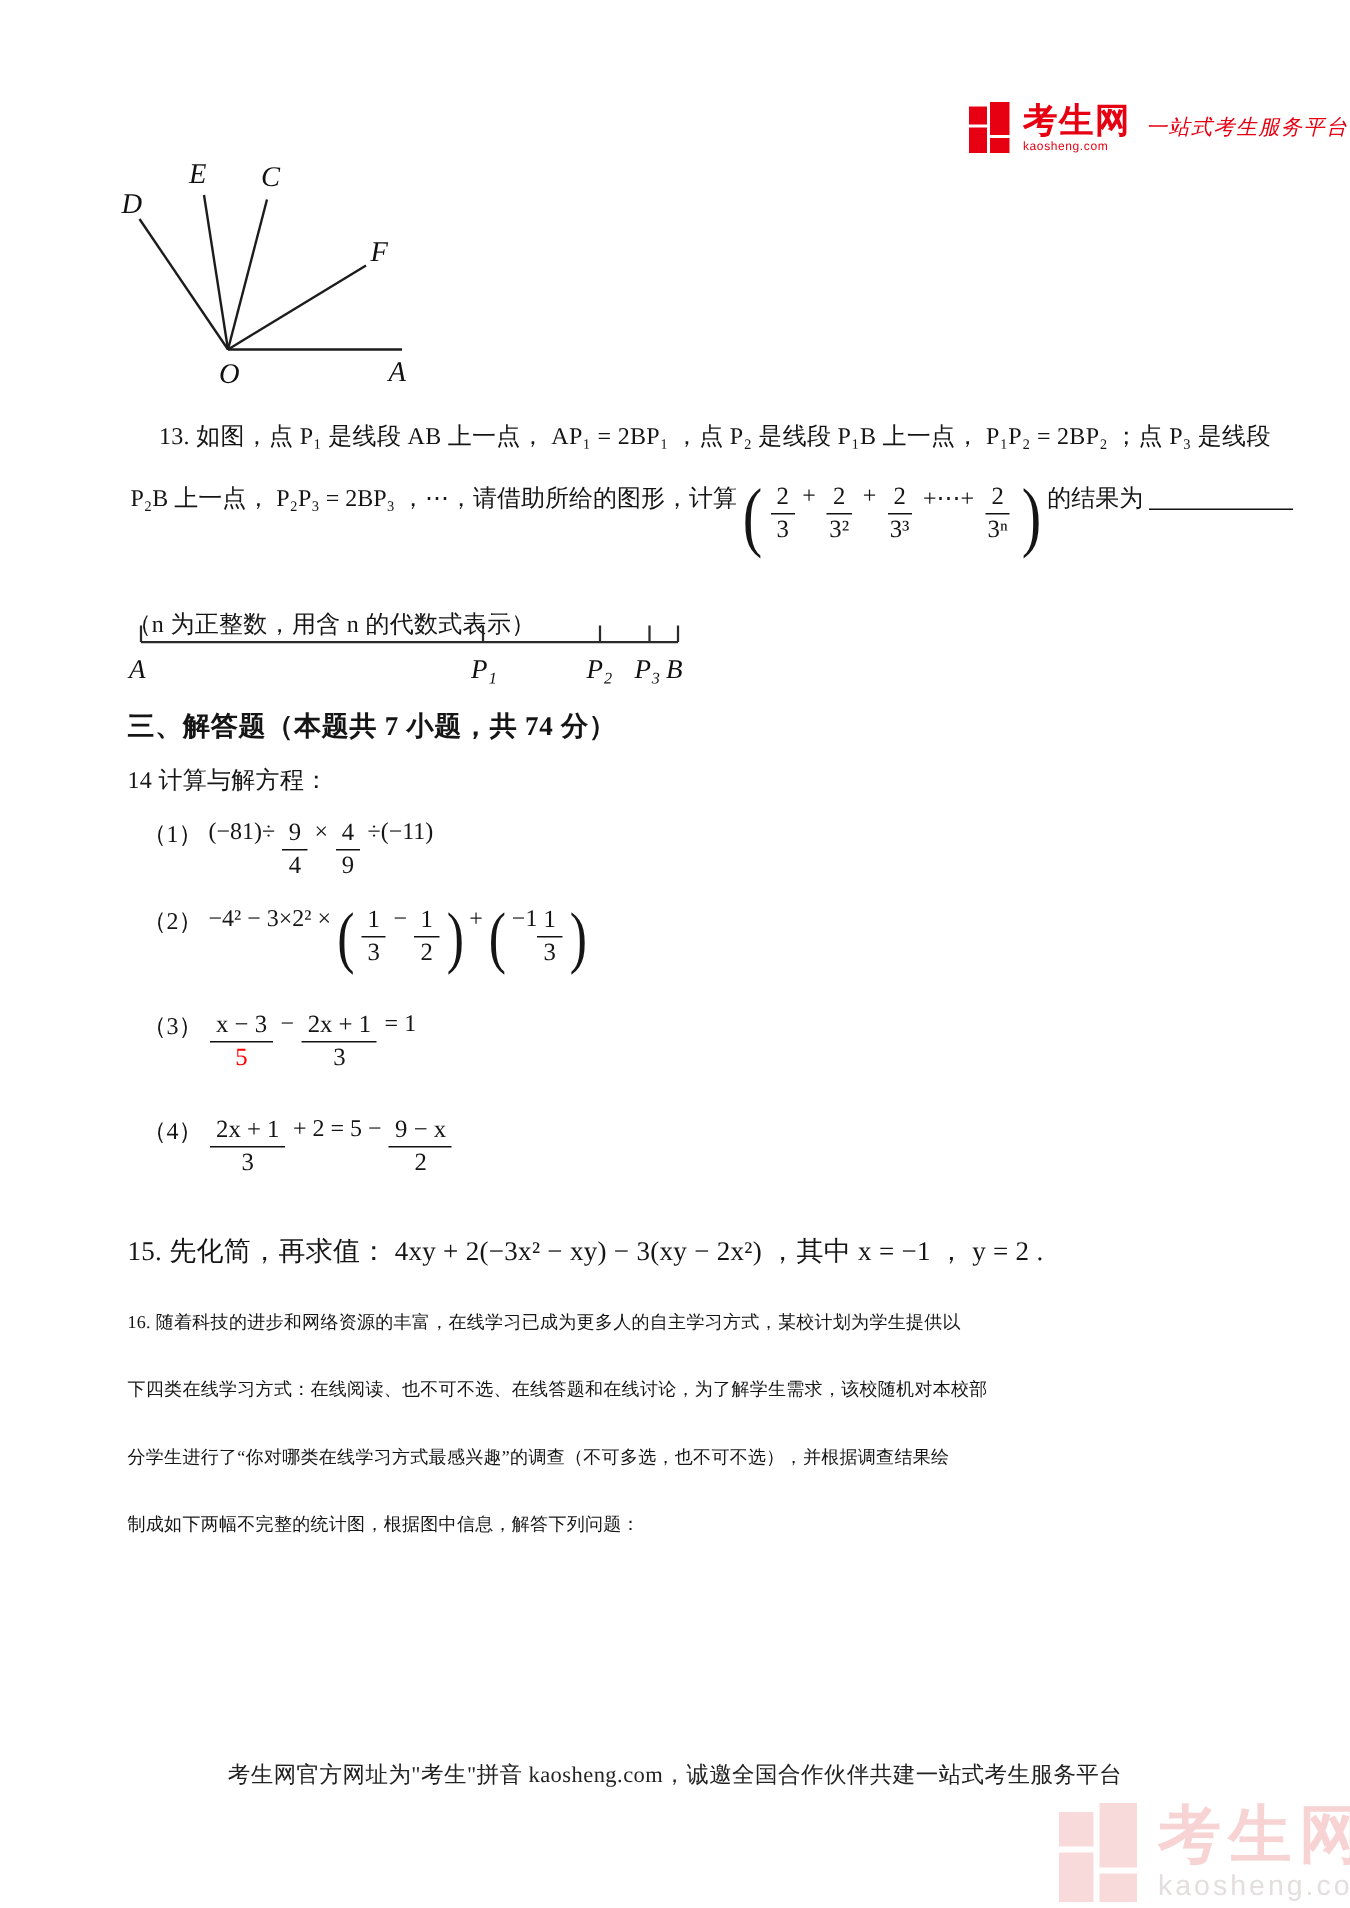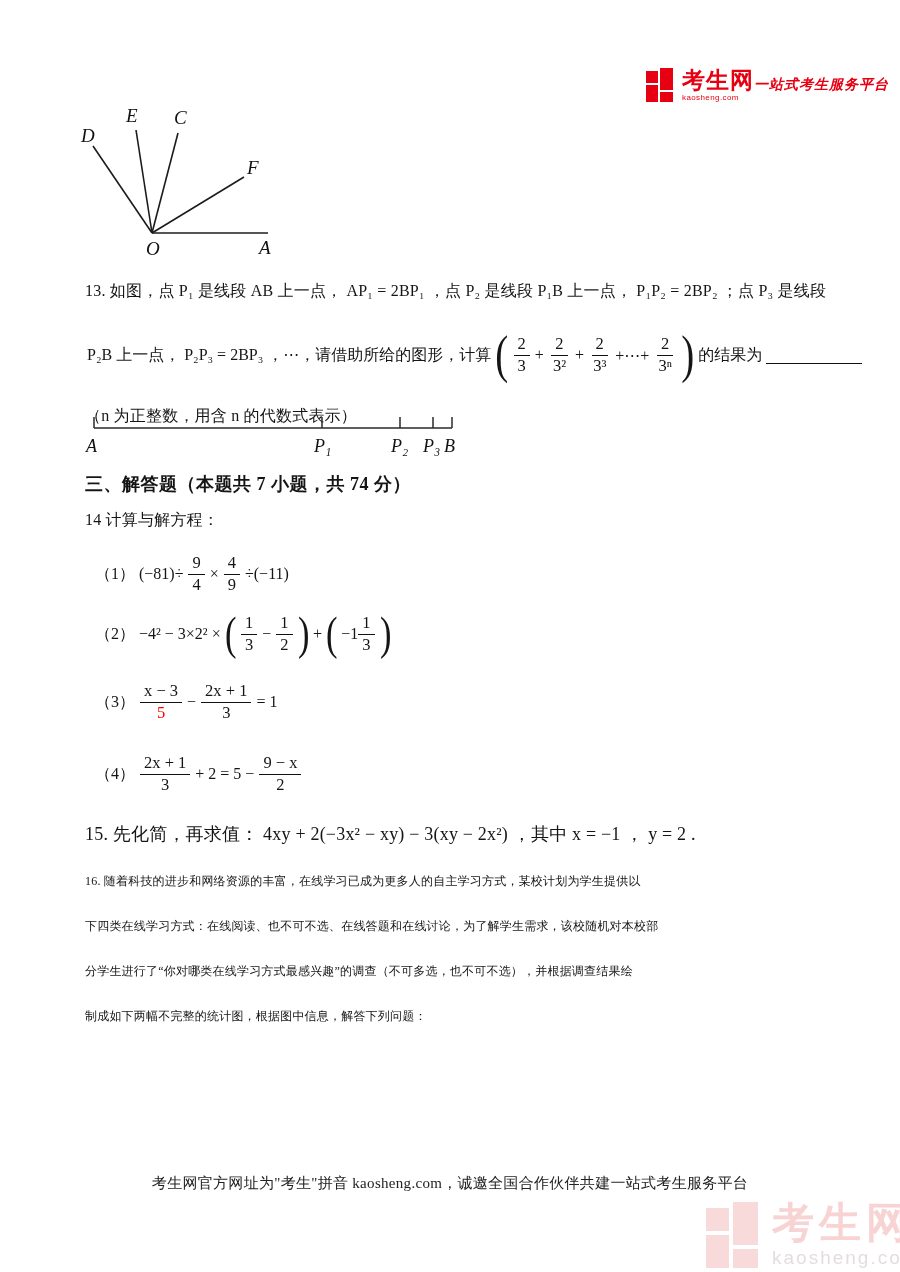--- a/index.html
+++ b/index.html
@@ -9,33 +9,33 @@
   .logo{position:absolute;left:646px;top:68px;display:flex;align-items:center;}
   .logo-icon{position:relative;width:30px;height:34px;flex:0 0 auto;}
   .logo-icon i{position:absolute;background:#e60012;}
   .li-a{left:0;top:3px;width:12px;height:12px;}
   .li-b{left:0;top:17px;width:12px;height:17px;}
   .li-c{left:14px;top:0;width:13px;height:22px;}
   .li-d{left:14px;top:24px;width:13px;height:10px;}
   .logo-brandbox{margin-left:6px;display:flex;flex-direction:column;line-height:1;}
   .logo-brand{color:#e60012;font-family:"Liberation Sans",sans-serif;font-weight:bold;font-size:23px;letter-spacing:1px;}
   .logo-domain{color:#e60012;font-family:"Liberation Sans",sans-serif;font-size:8px;letter-spacing:.4px;margin-top:2px;}
-  .logo-slogan{color:#e60012;font-family:"Liberation Sans",sans-serif;font-size:14px;font-weight:bold;font-style:italic;letter-spacing:1px;}
+  .logo-slogan{color:#e60012;font-family:"Liberation Sans",sans-serif;font-size:14px;font-weight:normal;font-style:italic;margin-left:10px;letter-spacing:1px;}
 
   
   .fig-rays{position:absolute;left:60px;top:100px;}
   .fig-rays line{stroke:#1c1c1c;stroke-width:1.6;}
   .fig-rays text{font-family:"Liberation Serif","DejaVu Serif",serif;font-style:italic;font-size:19px;fill:#111;}
   .fig-seg{position:absolute;left:78px;top:412px;}
   .fig-seg line{stroke:#2a2a2a;stroke-width:1.5;}
   .fig-seg text{font-family:"Liberation Serif","DejaVu Serif",serif;font-style:italic;font-size:18px;fill:#111;}
 
   
   .tline{position:absolute;left:85px;font-size:16px;letter-spacing:.2px;white-space:nowrap;}
-  .mrow{position:absolute;left:85px;display:flex;align-items:center;white-space:nowrap;font-size:16px;}
+  .mrow{position:absolute;left:85px;display:flex;align-items:flex-start;white-space:nowrap;font-size:16px;}
   .mrow .tok{margin:0 2px;}
   .frac{display:inline-flex;flex-direction:column;align-items:center;margin:0 3px;line-height:1.15;font-size:16.5px;}
   .frac .fr-top{display:block;border-bottom:1.4px solid #111;padding:0 4px 1px 4px;text-align:center;}
   .frac .fr-bot{display:block;padding:1px 4px 0 4px;text-align:center;}
   .red{color:#f00;}
   .paren{font-family:"Liberation Serif",serif;font-weight:400;line-height:.9;transform:scaleX(.75);}
   .paren.p52{font-size:52px;}
   .paren.p46{font-size:46px;}
   .blank{display:inline-block;width:96px;border-bottom:1.2px solid #111;height:17px;margin-left:2px;}
   .sec-title{position:absolute;left:85px;font-size:18px;font-weight:bold;letter-spacing:.5px;}
@@ -79,21 +79,21 @@
   <line x1="92" y1="133" x2="184" y2="77"></line>
   <line x1="92" y1="133" x2="208" y2="133"></line>
   <text x="21" y="42">D</text>
   <text x="66" y="22">E</text>
   <text x="114" y="24">C</text>
   <text x="187" y="74">F</text>
   <text x="86" y="155">O</text>
   <text x="199" y="154">A</text>
 </svg>
 
-<div class="tline" style="top:281px;">13. 如图，点 P₁ 是线段 AB 上一点， AP₁ = 2BP₁ ，点 P₂ 是线段 P₁B 上一点， P₁P₂ = 2BP₂ ；点 P₃ 是线段</div>
+<div class="tline" style="top:281px;margin-left:21px;">13. 如图，点 P₁ 是线段 AB 上一点， AP₁ = 2BP₁ ，点 P₂ 是线段 P₁B 上一点， P₁P₂ = 2BP₂ ；点 P₃ 是线段</div>
 
 <div class="mrow" style="top:322px;height:66px;">
   <span class="tok">P₂B 上一点， P₂P₃ = 2BP₃ ，⋯，请借助所给的图形，计算</span>
   <span class="paren p52">(</span>
   <span class="frac">
       <span class="fr-top">2</span>
       <span class="fr-bot">3</span>
     </span>
   <span class="tok">+</span>
   <span class="frac">

